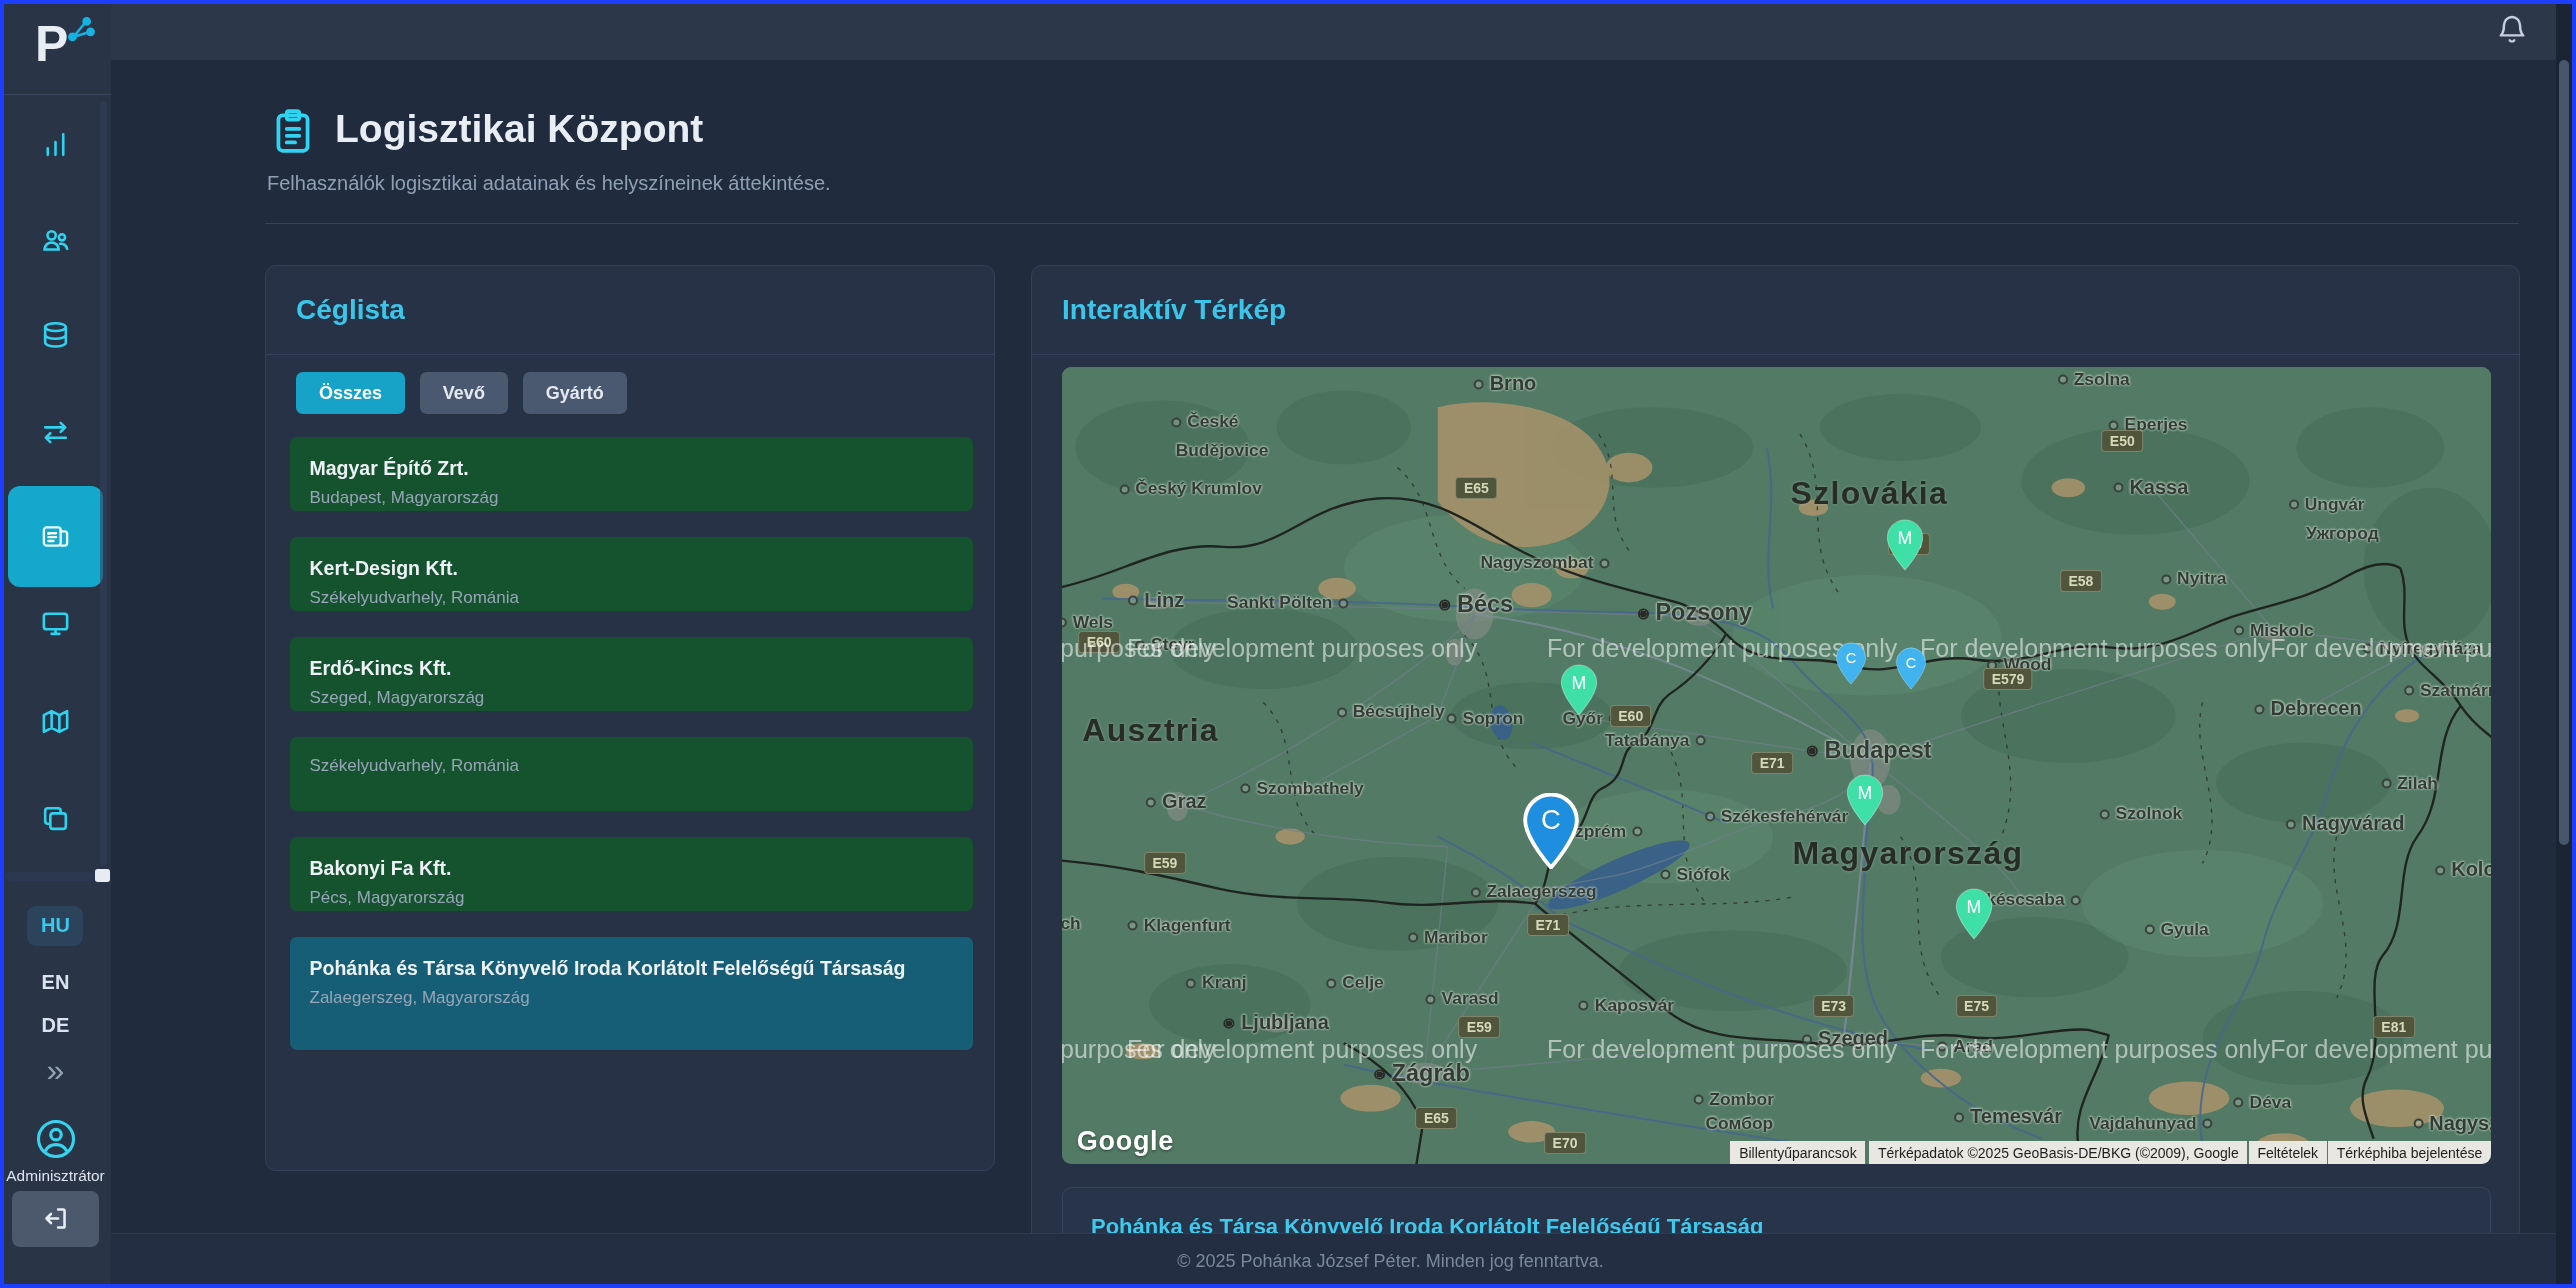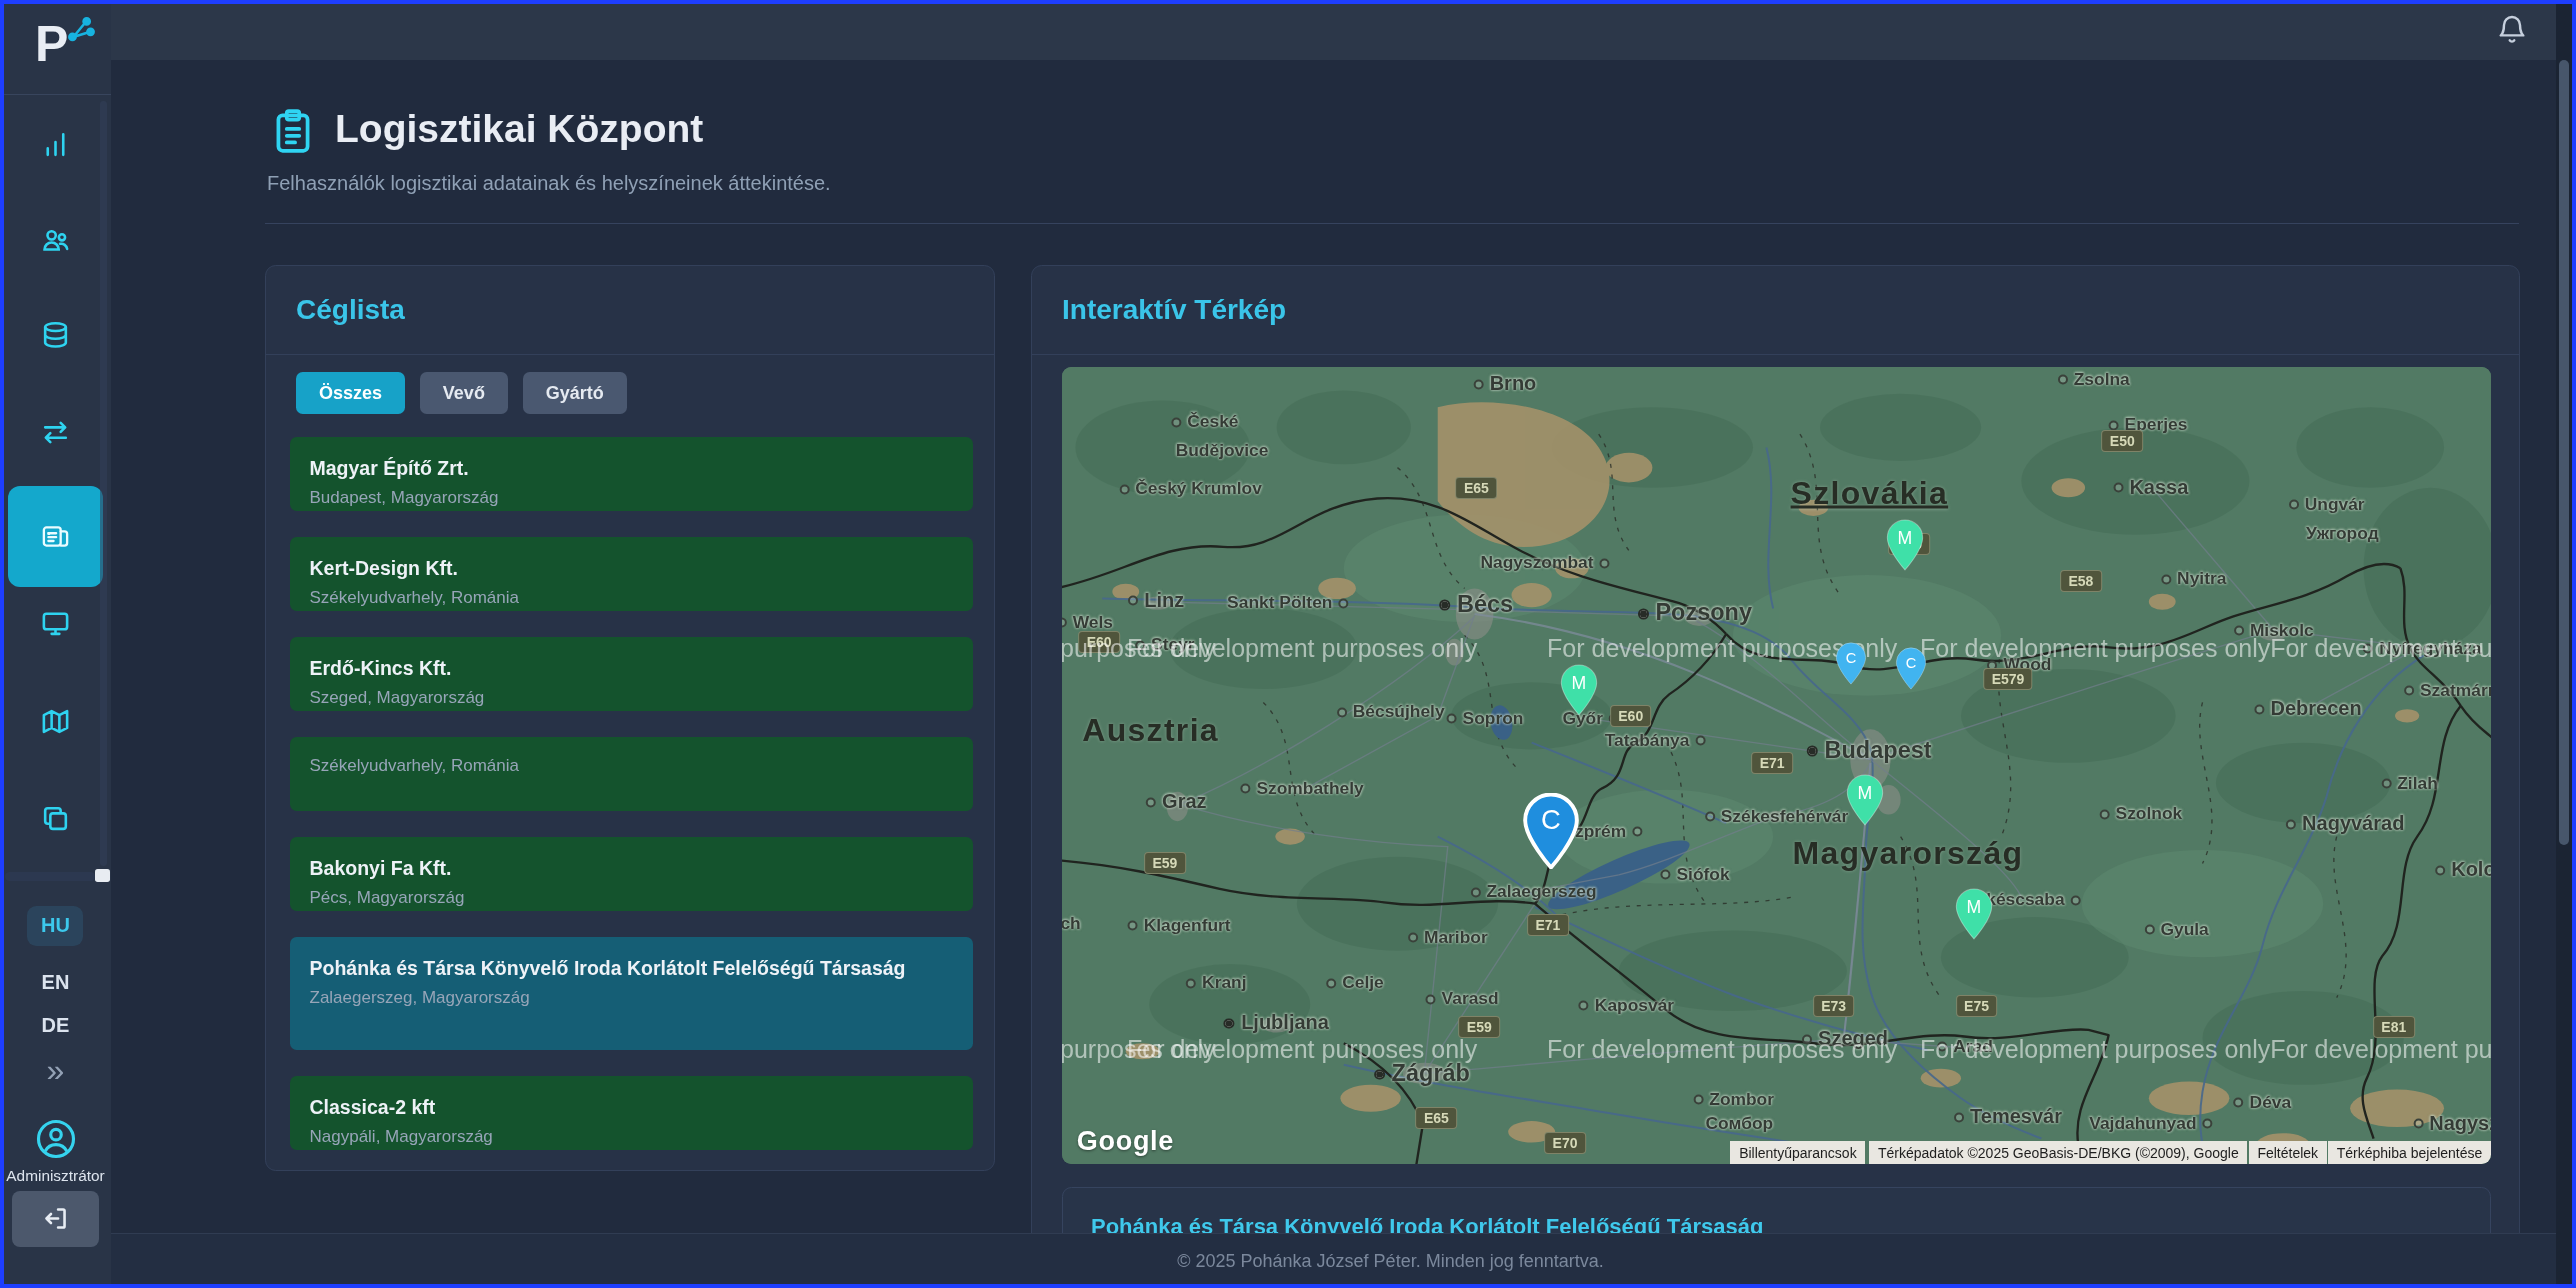--- a/index.html
+++ b/index.html
@@ -238,24 +238,20 @@
           <div class="company-loc">Székelyudvarhely, Románia</div>
         </div>
         <div class="company-item">
           <div class="company-name">Bakonyi Fa Kft.</div>
           <div class="company-loc">Pécs, Magyarország</div>
         </div>
         <div class="company-item selected">
           <div class="company-name">Pohánka és Társa Könyvelő Iroda Korlátolt Felelőségű Társaság</div>
           <div class="company-loc">Zalaegerszeg, Magyarország</div>
         </div>
-        <div class="company-item">
-          <div class="company-name">Classica-2 kft</div>
-          <div class="company-loc">Nagypáli, Magyarország</div>
-        </div>
       </div>
   </section>
 
   <section class="panel" id="map-panel">
     <div class="panel-head">Interaktív Térkép</div>
 
     <div class="map" id="map">
       <svg class="base" width="1429" height="797" viewBox="0 0 2130 1188">
         <rect width="2130" height="1188" fill="#527a64"></rect>
         <g fill="#48705a" opacity="0.75">
@@ -369,21 +365,21 @@
           <path d="M1995,300 C2010,340 1990,380 2010,420 C2025,450 2060,465 2085,505 C2105,535 2125,545 2140,560"></path>
           <path d="M2085,505 C2040,560 2065,640 2020,700 C1985,748 2010,830 1968,878 C1940,915 1975,1000 1945,1060 C1930,1090 1945,1120 1955,1150"></path>
           <path d="M990,398 C965,440 935,468 905,488 C878,508 885,545 855,560 C828,574 845,610 805,628 C778,642 788,688 748,706 C720,720 728,775 705,800"></path>
           <path d="M-10,735 C80,742 150,758 235,778 C325,798 415,788 480,798 C560,810 625,788 705,800"></path>
           <path d="M705,800 C760,848 830,900 900,958 C965,1012 1055,998 1120,1008 C1200,1020 1275,988 1345,998 C1415,1008 1480,983 1530,988 L1560,996 C1548,1056 1505,1098 1515,1160"></path>
           <path d="M420,1008 C478,1038 518,1078 538,1128 L528,1190"></path>
         </g>
       </svg>
 
       <div class="map-layer" id="map-countries">
-          <span class="country" style="left: 56.5%; top: 15.8%; text-decoration: underline;">Szlovákia</span>
+          <span class="country" style="left: 56.5%; top: 15.8%;">Szlovákia</span>
           <span class="country" style="left: 6.2%; top: 45.6%;">Ausztria</span>
           <span class="country" style="left: 59.2%; top: 61%;">Magyarország</span>
         </div>
       <div class="map-layer" id="map-cities">
           <span class="city s-lg dotl" style="left: 31%; top: 2%;">Brno</span>
           <span class="city s-sm dotl" style="left: 10%; top: 6.8%;">České</span>
           <span class="city s-sm" style="left: 11.2%; top: 10.4%;">Budějovice</span>
           <span class="city s-sm dotl" style="left: 9%; top: 15.2%;">Český Krumlov</span>
           <span class="city s-sm dotl" style="left: 72.2%; top: 1.5%;">Zsolna</span>
           <span class="city s-sm dotl" style="left: 76%; top: 7.2%;">Eperjes</span>

